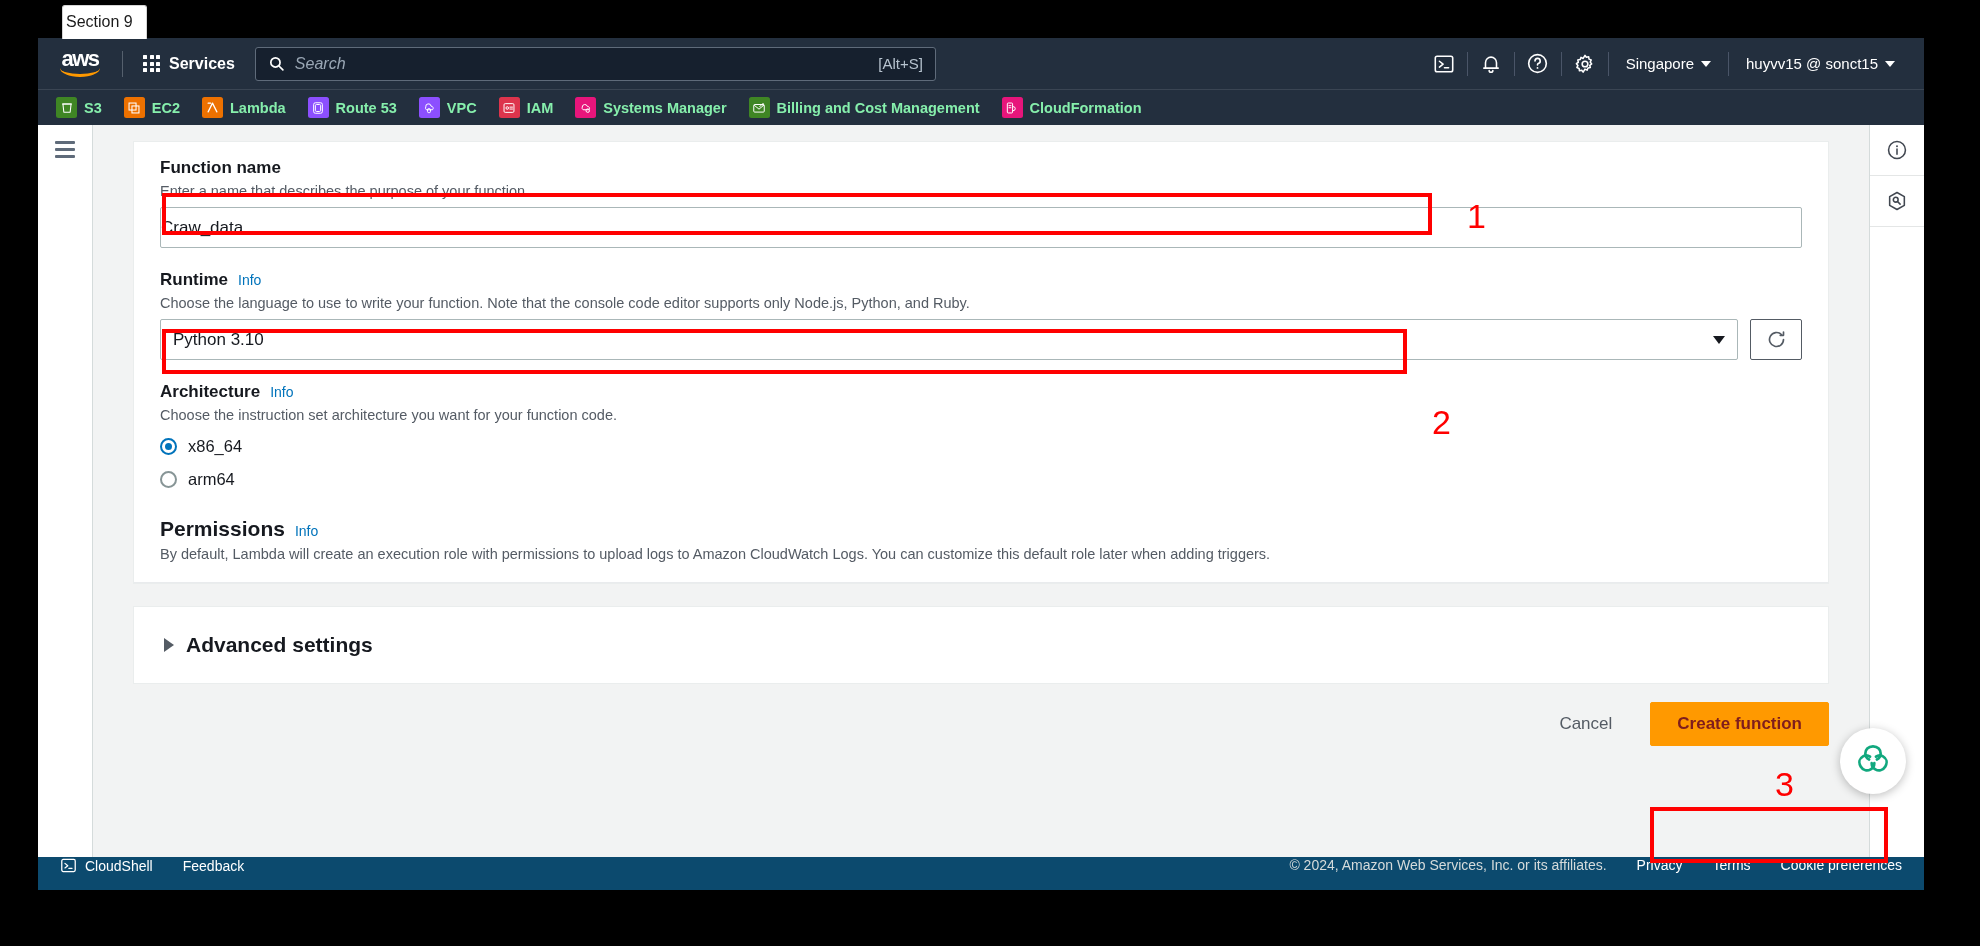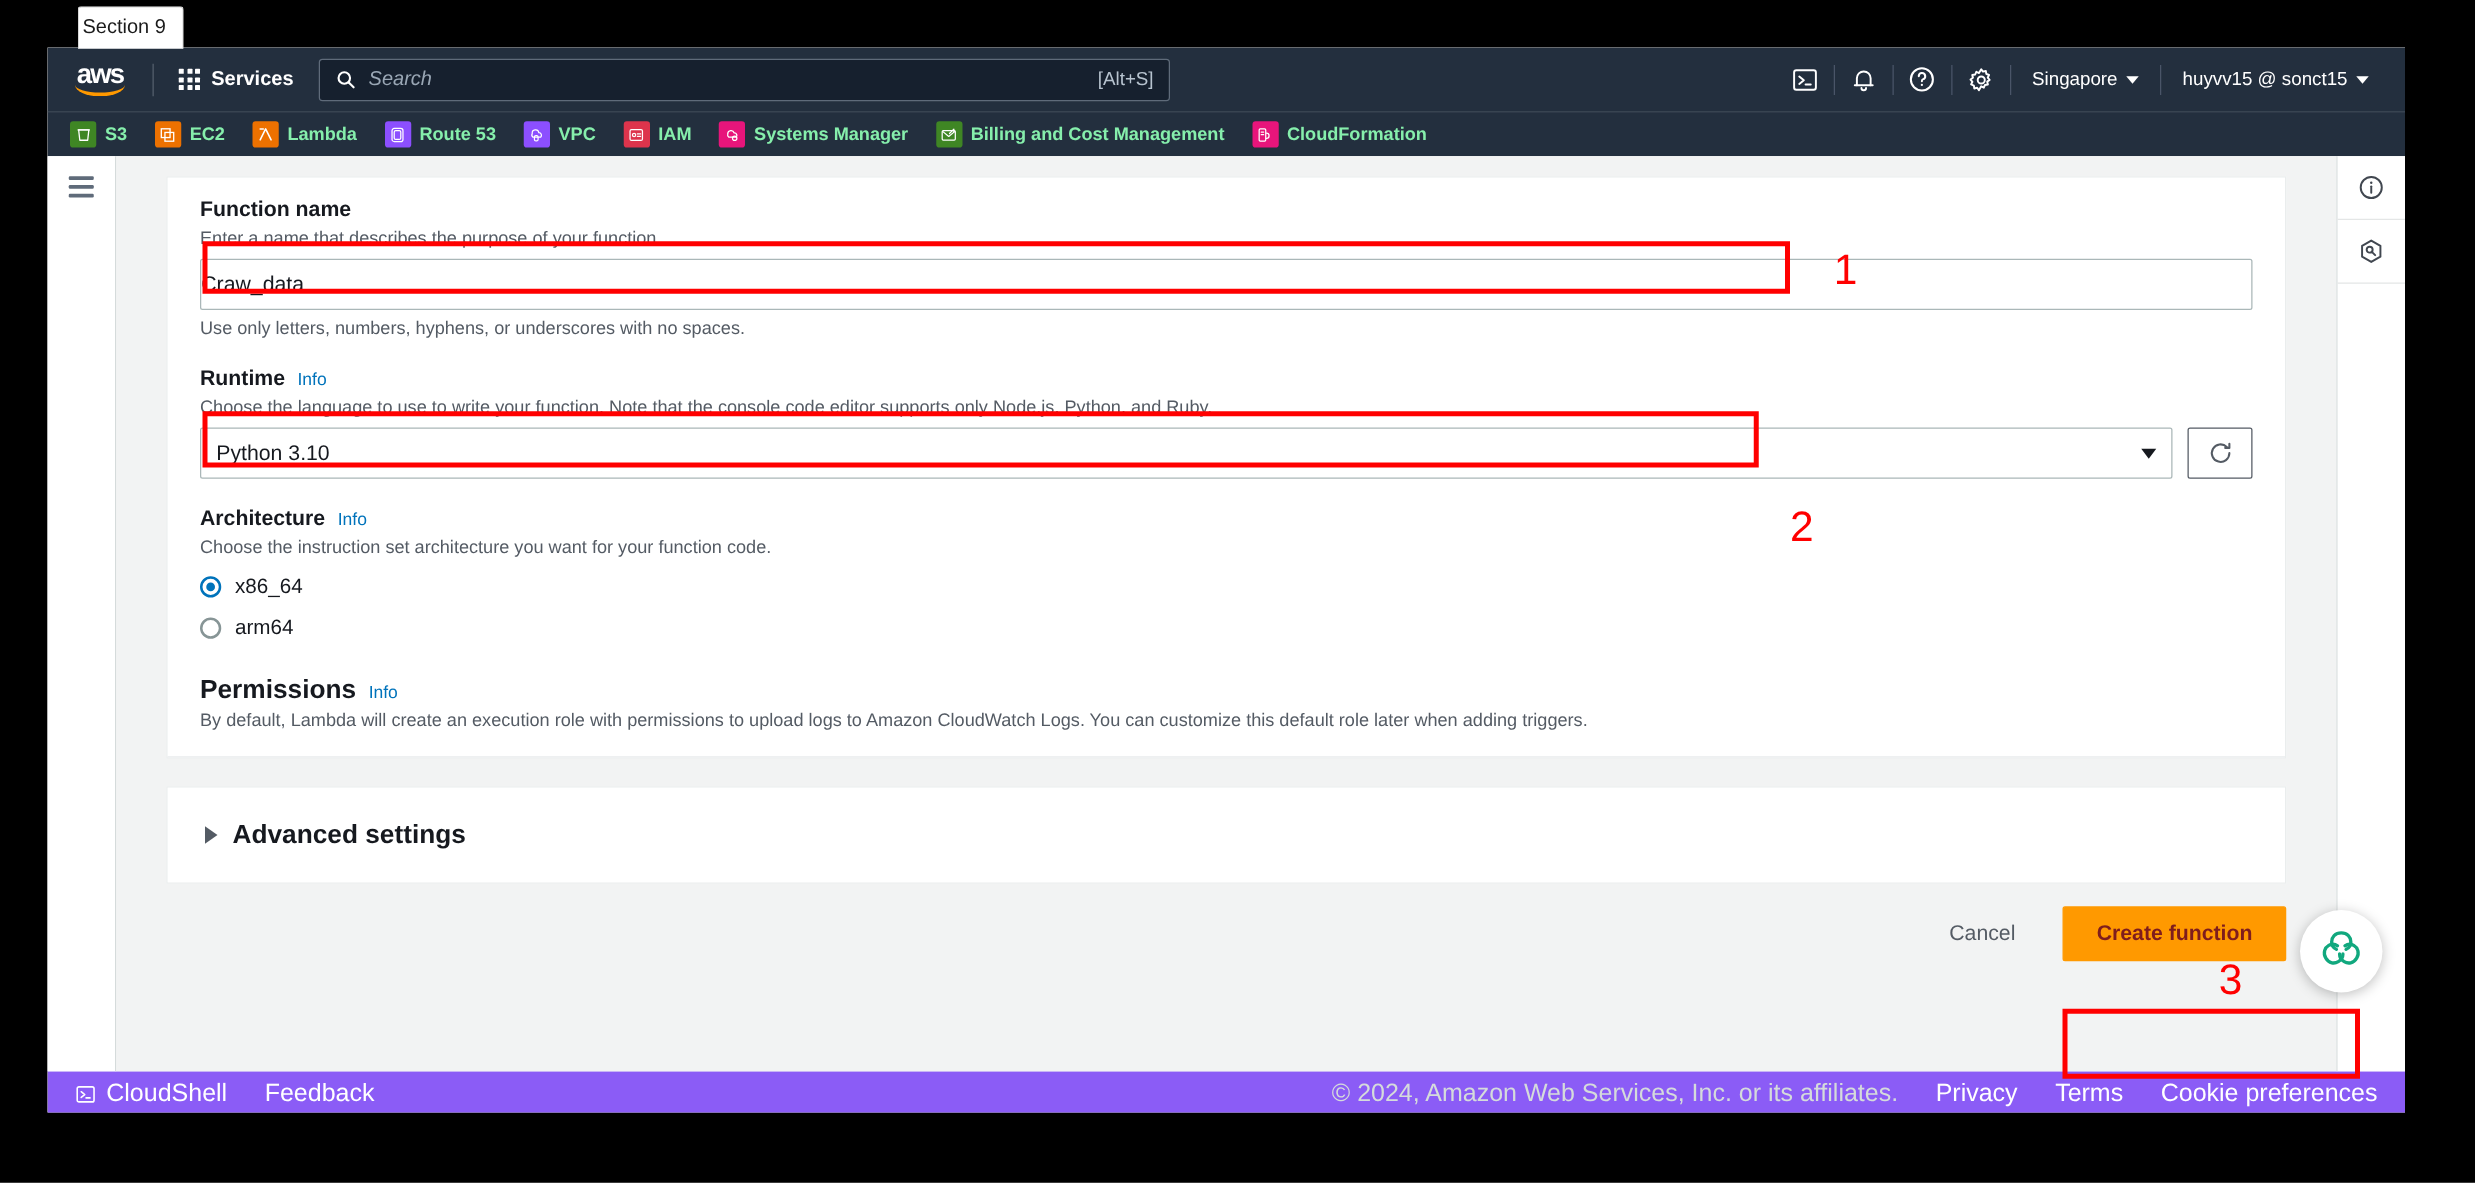--- a/index.html
+++ b/index.html
@@ -233,23 +233,23 @@
     cursor: pointer; padding: 8px 14px; font-family: "Liberation Sans", sans-serif;
   }
   .btn-primary {
     background: #ff9900; border: 1px solid #ff9900; border-radius: 2px;
     font-size: 17px; font-weight: bold; color: #7f1d1d;
     padding: 11px 26px; cursor: pointer; font-family: "Liberation Sans", sans-serif;
   }
 
   
   .footer {
-    height: 36px; background: #8b5cf6;
-    display: flex; align-items: center;
-    padding: 0 22px; color: #fff; font-size: 20px;
+    height: 36px; background: #0c4a6e;
+    display: flex; align-items: flex-start;
+    padding: 0 22px; color: #fff; font-size: 14px;
   }
   .footer .fleft { display: flex; align-items: center; gap: 30px; }
   .footer .fitem { cursor: pointer; display: flex; align-items: center; gap: 8px; }
   .footer .fright { margin-left: auto; display: flex; align-items: center; gap: 30px; }
   .footer .copy { color: #d5dbdb; }
 
   
   .anno-box {
     position: absolute; border: 4px solid #ff0000; pointer-events: none; z-index: 30;
   }
@@ -464,21 +464,20 @@
     <div class="content-area">
 
       <div class="panel flush">
 
         <div>
           <div class="field-label">
             <span>Function name</span>
           </div>
           <div class="field-desc">Enter a name that describes the purpose of your function.</div>
           <input class="text-input" type="text" value="Craw_data" style="">
-          <div class="field-hint">Use only letters, numbers, hyphens, or underscores with no spaces.</div>
         </div>
 
         <div style="margin-top:22px">
           <div class="field-label">
             <span>Runtime</span>
             <span class="info-link">Info</span>
           </div>
           <div class="field-desc">Choose the language to use to write your function. Note that the console code editor supports only Node.js, Python, and Ruby.</div>
           <div class="select-wrap">
             <div class="select-box">

